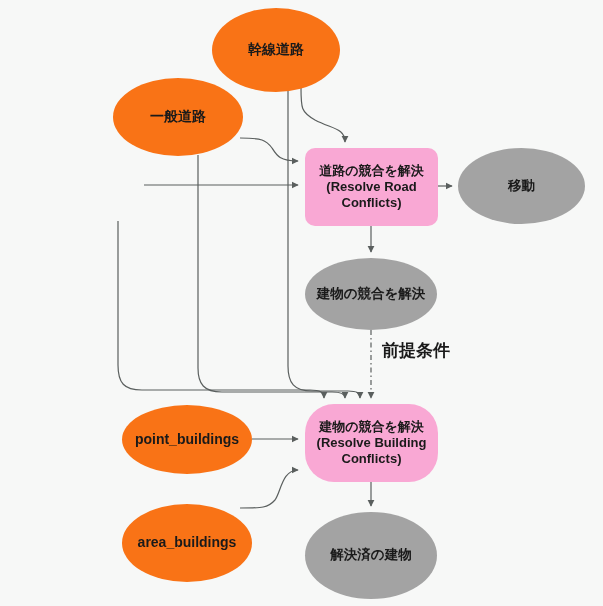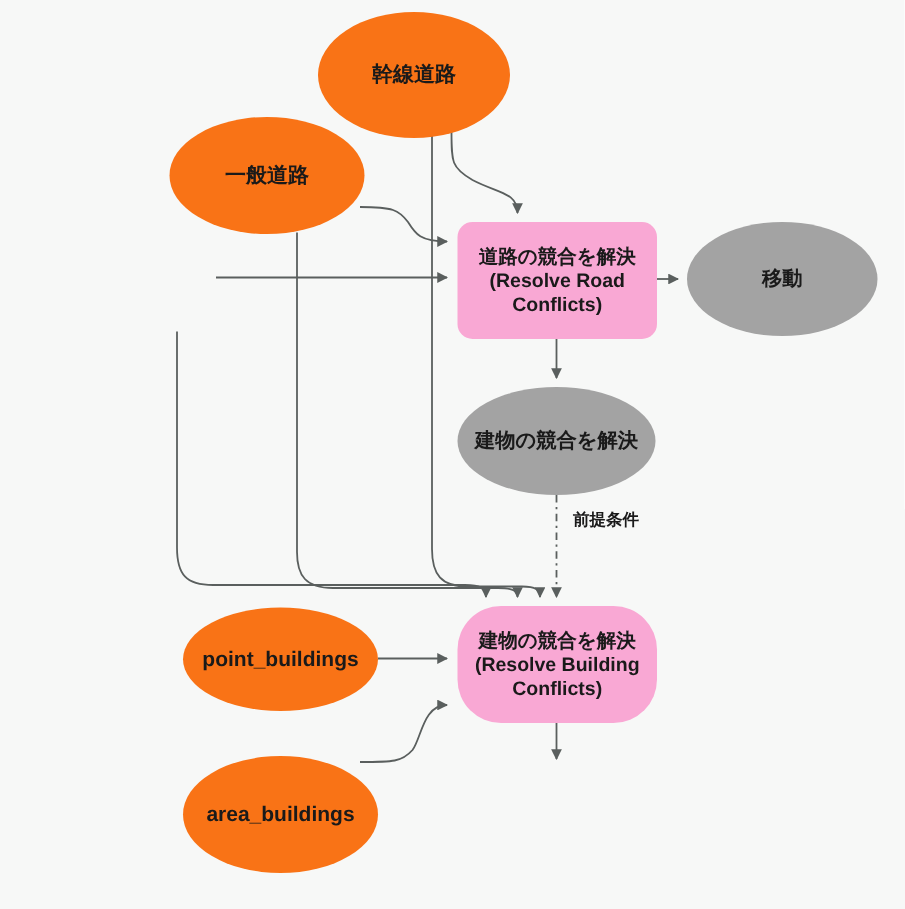--- a/index.html
+++ b/index.html
@@ -51,21 +51,21 @@
     font-size: 13px;
     font-weight: 700;
     padding: 2px 6px;
   }
   .node-label {
     display: block;
     white-space: pre-line;
   }
   .edge-label {
     position: absolute;
-    font-size: 11px;
+    font-size: 17px;
     font-weight: 700;
     color: #1a1a1a;
     white-space: nowrap;
     z-index: 4;
     text-align: center;
   }
 </style>
 </head>
 <body>
 
@@ -139,16 +139,19 @@
   <div class="node node-tool" style="left:305px; top:404px; width:133px; height:78px;border-radius:29px;">
     <span class="node-label">建物の競合を解決
 (Resolve Building
 Conflicts)</span>
   </div>
 
   <div class="node node-data" style="left:122px; top:504px; width:130px; height:78px;text-align:right;">
     <span class="node-label">area_buildings</span>
   </div>
 
+  <div class="node node-output" style="left:305px; top:512px; width:132px; height:87px;">
+    <span class="node-label">解決済の建物</span>
+  </div>
 
   <div class="edge-label" style="left:382px; top:339px;">前提条件</div>
 
 </div>
 
 </body></html>

